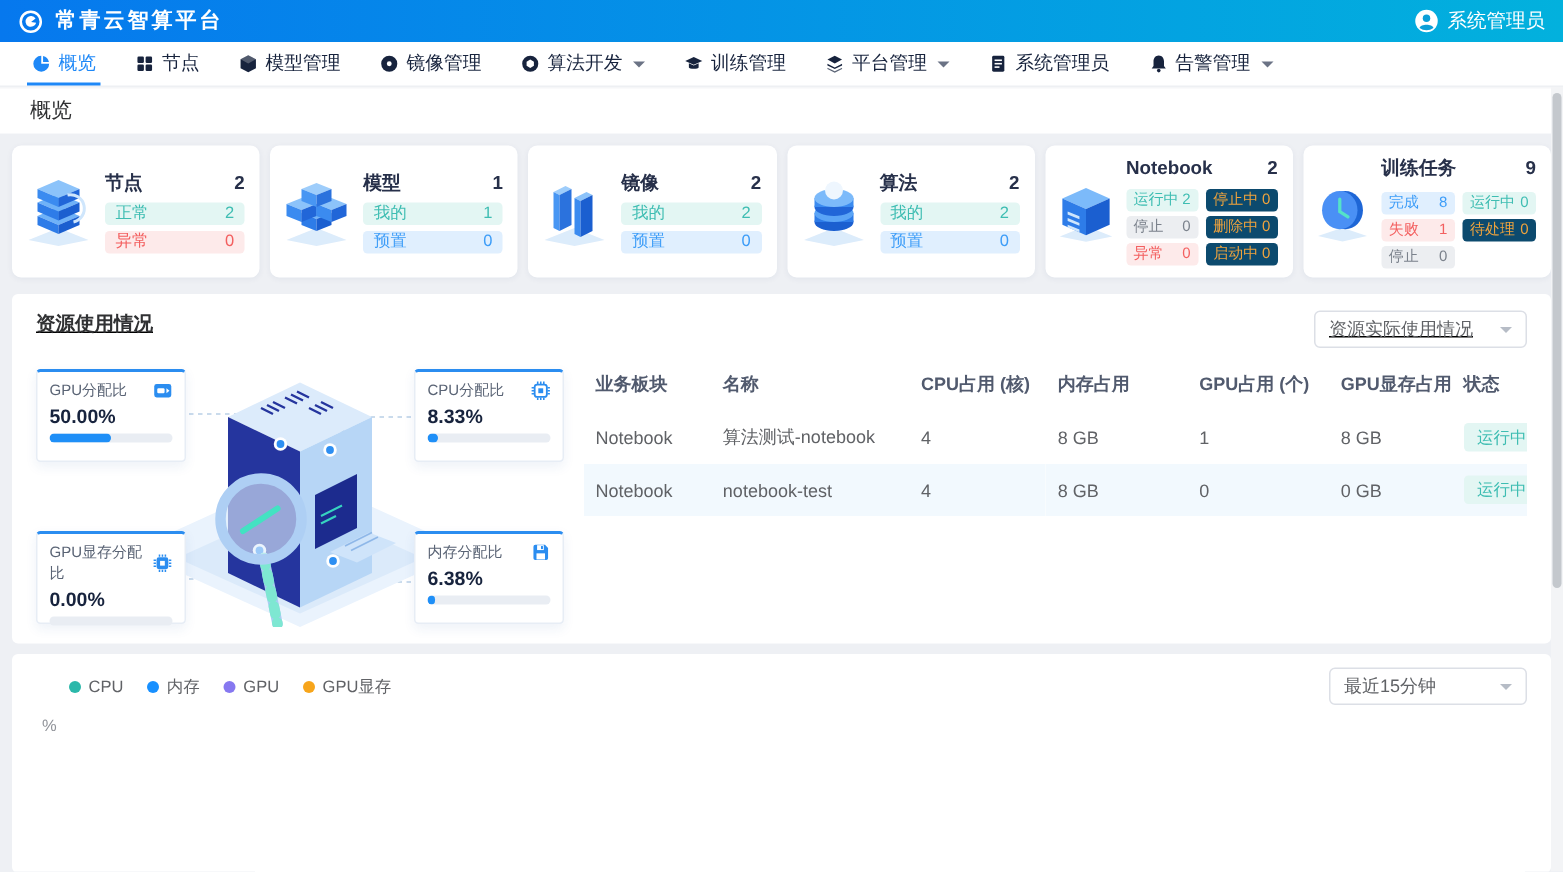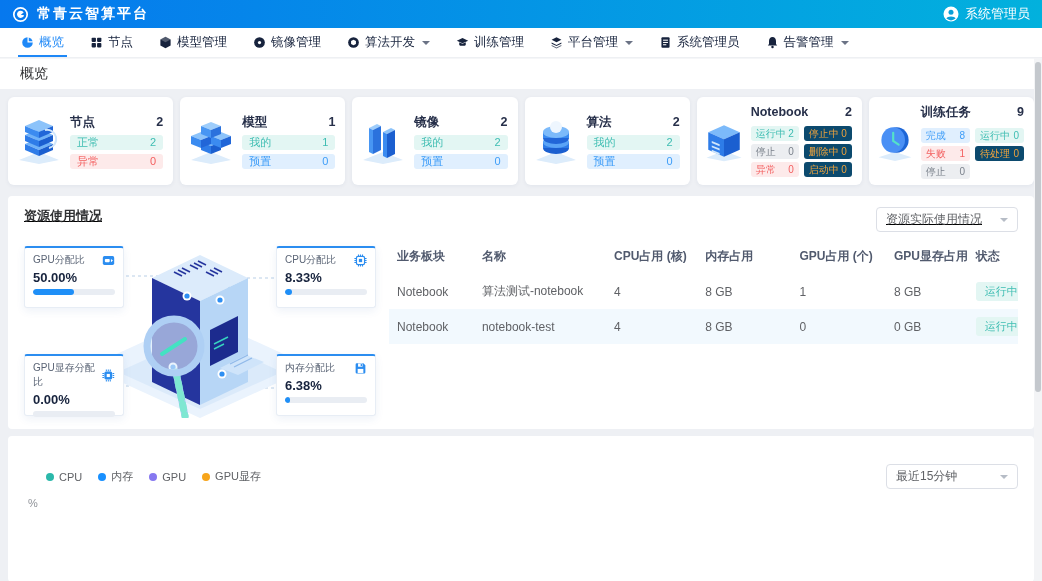--- a/index.html
+++ b/index.html
@@ -59,21 +59,21 @@
 
   
   .tblwrap { flex:1; margin-left:13px; }
   table { width:100%; border-collapse:collapse; table-layout:fixed; }
   th { text-align:left; font-size:12px; color:#515a6e; font-weight:bold; padding:8px 8px 9px; white-space:nowrap; overflow:hidden; }
   td { font-size:12px; color:#606266; padding:8px 8px; white-space:nowrap; overflow:hidden; }
   tr.zebra { background:#f2f9fe; }
   .badge { display:inline-block; background:#e3f6f3; color:#3ebdb2; font-size:11px; padding:2px 9px; border-radius:3px; }
 
   
-  .mon { margin-top:7px; height:146px; padding:28px 16px; }
+  .mon { margin-top:7px; height:146px; padding:9px 16px; }
   .mon-hd { display:flex; align-items:center; }
   .legend { display:flex; align-items:center; gap:16px; margin-left:22px; }
   .lg-item { display:flex; align-items:center; gap:5px; font-size:11px; color:#606266; cursor:pointer; }
   .dot { width:8px; height:8px; border-radius:50%; }
   .mon-hd .select { margin-left:auto; }
   .unit { font-size:11px; color:#909399; margin:8px 0 0 4px; }
 
   
   .sbar { position:absolute; right:0; top:58px; width:8px; height:523px; background:#f3f4f6; z-index:9; }
   .sthumb { position:absolute; right:1px; top:4px; width:6px; height:330px; border-radius:3px; background:#c4c8cd; cursor:pointer; }

